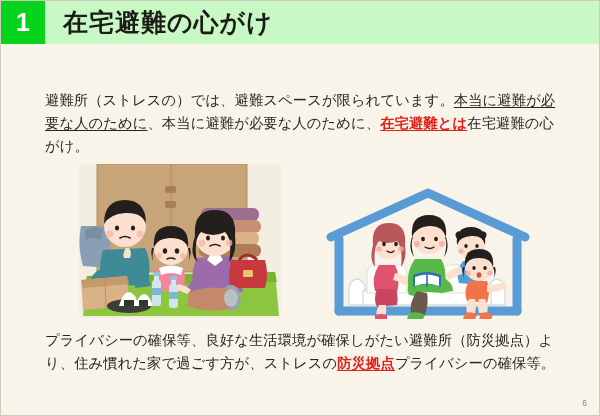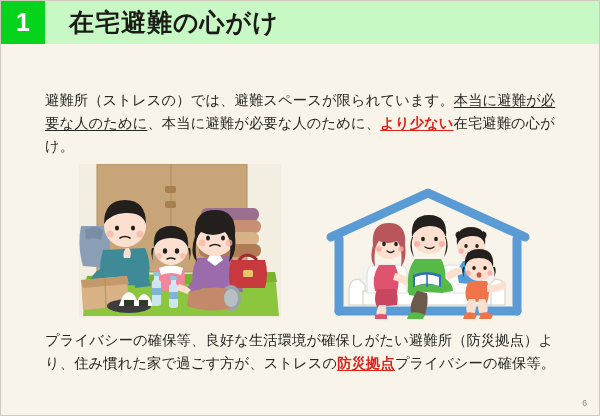--- a/index.html
+++ b/index.html
@@ -42,21 +42,21 @@
     display: flex;
     align-items: center;
     justify-content: center;
     flex: 0 0 auto;
     letter-spacing: 0;
   }
   .header-title {
     color: #1b1b18;
     font-size: 25px;
     font-weight: bold;
-    margin-left: 24px;
+    margin-left: 18px;
     letter-spacing: 1px;
     white-space: nowrap;
   }
 
   
   .subtitle {
     position: absolute;
     left: 28px;
     top: 55px;
     font-size: 19px;
@@ -125,21 +125,21 @@
 
 <div class="slide">
 
   <div class="header">
     <div class="header-number">1</div>
     <div class="header-title">在宅避難の心がけ</div>
   </div>
 
 
   <div class="para para-top">
-    <span>避難所（ストレスの）では、避難スペースが限られています。</span><span class="u">本当に避難が必要な人のために</span><span>、本当に避難が必要な人のために、</span><span class="red-u">より少ない</span><span>在宅避難の心がけ。</span>
+    <span>避難所（ストレスの）では、避難スペースが限られています。</span><span class="u">本当に避難が必要な人のために</span><span>、本当に避難が必要な人のために、</span><span class="red-u">在宅避難とは</span><span>在宅避難の心がけ。</span>
   </div>
 
   <div class="illus-left">
     <svg viewBox="0 0 202 154" width="202" height="154" xmlns="http://www.w3.org/2000/svg">
 
       <rect x="0" y="0" width="202" height="154" fill="#f3eee2"></rect>
       <rect x="18" y="0" width="150" height="108" fill="#c8a579"></rect>
       <rect x="18" y="0" width="150" height="108" fill="none" stroke="#b08f63" stroke-width="1"></rect>
       <line x1="92" y1="0" x2="92" y2="108" stroke="#b08f63" stroke-width="1.2"></line>
       <rect x="86" y="22" width="11" height="7" rx="2" fill="#a87f51"></rect>

